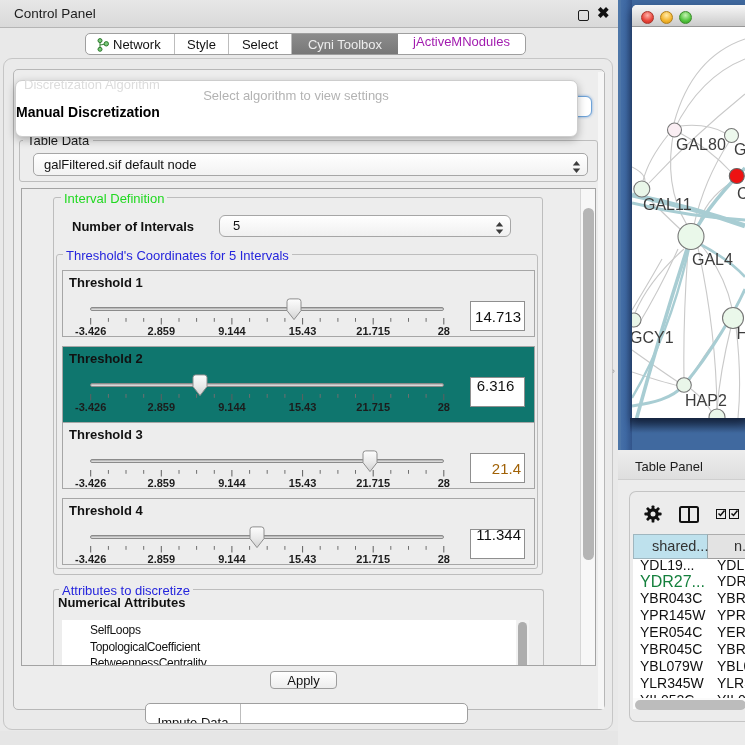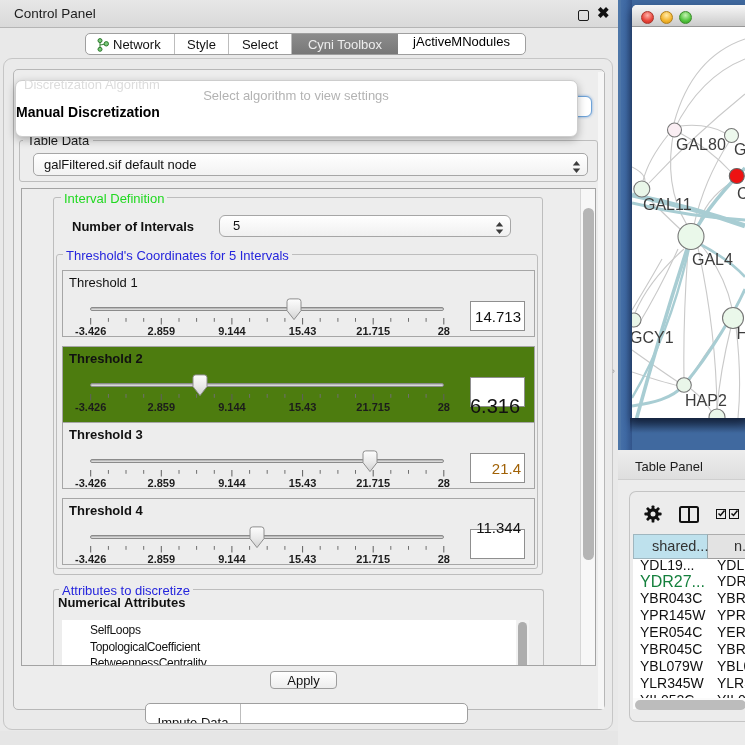--- a/index.html
+++ b/index.html
@@ -22,21 +22,21 @@
      <path d="M3,2.8 L3,11.2 M3,7 L9,5.8" stroke="#4e8f4e" stroke-width="1.2" fill="none"></path>
      <circle cx="3" cy="2.6" r="2" fill="#7cc87c" stroke="#2d7a2d" stroke-width="1"></circle>
      <circle cx="9.3" cy="5.8" r="2.2" fill="#7cc87c" stroke="#2d7a2d" stroke-width="1"></circle>
      <circle cx="3" cy="11.3" r="2" fill="#7cc87c" stroke="#2d7a2d" stroke-width="1"></circle>
    </svg>
    <div style="position:absolute;left:27px;top:3.5px;font-size:13px;color:#111">Network</div>
  </div>
  <div style="width:54px;position:relative;border-right:1px solid #bdbdbd;text-align:center;padding-top:3.5px;font-size:13px;color:#111">Style</div>
  <div style="width:63px;position:relative;border-right:1px solid #bdbdbd;text-align:center;padding-top:3.5px;font-size:13px;color:#111">Select</div>
  <div style="width:106px;background:linear-gradient(#8c8c8c,#787878);text-align:center;padding-top:3.5px;font-size:13px;color:#ededed">Cyni Toolbox</div>
- <div style="flex:1;text-align:center;padding-top:0;font-size:13px;color:#000000">jActiveMNodules</div>
+ <div style="flex:1;text-align:center;padding-top:0;font-size:13px;color:#a21caf">jActiveMNodules</div>
 </div>
 
 <div class="abs" style="left:19px;top:140px;width:579px;height:42px;border:1px solid #bdbdbd;border-radius:3px"></div>
 <div class="abs" style="left:23px;top:133px;background:#ededed;padding:0 4px;font-size:13px;color:#1a1a1a">Table Data</div>
 <div class="abs" style="left:33px;top:153px;width:555px;height:23px;background:linear-gradient(#ffffff,#f2f2f2);border:1px solid #a6a6a6;border-radius:5px"></div>
 <div class="abs" style="left:44px;top:156.5px;font-size:13px;color:#111">galFiltered.sif default node</div>
 <div class="abs" style="left:572px;top:158.5px"><svg width="9" height="12" viewBox="0 0 9 12">
         <path d="M4.5,0 L8.2,4.4 L0.8,4.4 Z" fill="#3c3c3c"></path>
         <path d="M4.5,12 L8.2,7.6 L0.8,7.6 Z" fill="#3c3c3c"></path>
       </svg></div>
@@ -50,21 +50,21 @@
   <div class="abs" style="left:197px;top:26px;width:292px;height:22px;background:linear-gradient(#ffffff,#f0f0f0);border:1px solid #a6a6a6;border-radius:6px"></div>
   <div class="abs" style="left:211px;top:29px;font-size:13px;color:#111">5</div>
   <div class="abs" style="left:473px;top:31px"><svg width="9" height="12" viewBox="0 0 9 12">
           <path d="M4.5,0 L8.2,4.4 L0.8,4.4 Z" fill="#3c3c3c"></path>
           <path d="M4.5,12 L8.2,7.6 L0.8,7.6 Z" fill="#3c3c3c"></path>
         </svg></div>
 
   <div class="abs" style="left:34px;top:65px;width:482px;height:315px;border:1px solid #bdbdbd;border-radius:3px"></div>
   <div class="abs" style="left:41px;top:58.5px;background:#ededed;padding:0 3px;font-size:13px;color:#2525dd">Threshold's Coordinates for 5 Intervals</div>
   <div style="position:absolute;left:40px;top:81px;width:473px;height:67px;border:1px solid #a6a6a6;background:#ededed">
-<div style="position:absolute;left:6px;top:4px;font-size:13px;font-weight:normal;color:#111">Threshold 1</div>
+<div style="position:absolute;left:6px;top:4px;font-size:13px;font-weight:bold;color:#111">Threshold 1</div>
 <div style="position:absolute;left:27px;top:36px;width:354px;height:4px;border:1px solid #8b8b8b;border-radius:3px;background:linear-gradient(#a9a9a9,#cfcfcf 55%,#e6e6e6)"></div>
 <svg style="position:absolute;left:0;top:47px;width:420px;height:8px;overflow:visible" viewBox="0 0 420 8">
           <line x1="27.7" y1="0" x2="27.7" y2="6.5" stroke="#5f5f5f" stroke-width="1"></line>
           <line x1="45.4" y1="0" x2="45.4" y2="3.8" stroke="#6f6f6f" stroke-width="1"></line>
           <line x1="63.0" y1="0" x2="63.0" y2="3.8" stroke="#6f6f6f" stroke-width="1"></line>
           <line x1="80.7" y1="0" x2="80.7" y2="3.8" stroke="#6f6f6f" stroke-width="1"></line>
           <line x1="98.3" y1="0" x2="98.3" y2="6.5" stroke="#5f5f5f" stroke-width="1"></line>
           <line x1="116.0" y1="0" x2="116.0" y2="3.8" stroke="#6f6f6f" stroke-width="1"></line>
           <line x1="133.6" y1="0" x2="133.6" y2="3.8" stroke="#6f6f6f" stroke-width="1"></line>
           <line x1="151.3" y1="0" x2="151.3" y2="3.8" stroke="#6f6f6f" stroke-width="1"></line>
@@ -94,21 +94,21 @@
               <stop offset="0" stop-color="#fdfdfd"></stop>
               <stop offset="0.55" stop-color="#e9e9e9"></stop>
               <stop offset="1" stop-color="#d2d2d2"></stop>
             </linearGradient>
           </defs>
           <path d="M1,3.6 Q1,0.9 3.7,0.9 L12.3,0.9 Q15,0.9 15,3.6 L15,12.6 L8,21.6 L1,12.6 Z" fill="url(#thg1)" stroke="#8e8e8e" stroke-width="1"></path>
         </svg>
 <div style="position:absolute;left:407px;top:30px;width:55px;height:30px;background:#fff;border:1px solid #8f8f8f"></div>
 <div style="position:absolute;left:407px;top:36.5px;width:51px;text-align:right;font-size:15px;color:#111">14.713</div>
 </div>
-  <div style="position:absolute;left:40px;top:157px;width:473px;height:80px;border:1px solid #a6a6a6;background:#4d7c0f">
+  <div style="position:absolute;left:40px;top:157px;width:473px;height:80px;border:1px solid #a6a6a6;background:#0f766e">
 <div style="position:absolute;left:6px;top:4px;font-size:13px;font-weight:bold;color:#111">Threshold 2</div>
 <div style="position:absolute;left:27px;top:36px;width:354px;height:4px;border:1px solid #8b8b8b;border-radius:3px;background:linear-gradient(#a9a9a9,#cfcfcf 55%,#e6e6e6)"></div>
 <svg style="position:absolute;left:0;top:47px;width:420px;height:8px;overflow:visible" viewBox="0 0 420 8">
           <line x1="27.7" y1="0" x2="27.7" y2="6.5" stroke="#5f5f5f" stroke-width="1"></line>
           <line x1="45.4" y1="0" x2="45.4" y2="3.8" stroke="#6f6f6f" stroke-width="1"></line>
           <line x1="63.0" y1="0" x2="63.0" y2="3.8" stroke="#6f6f6f" stroke-width="1"></line>
           <line x1="80.7" y1="0" x2="80.7" y2="3.8" stroke="#6f6f6f" stroke-width="1"></line>
           <line x1="98.3" y1="0" x2="98.3" y2="6.5" stroke="#5f5f5f" stroke-width="1"></line>
           <line x1="116.0" y1="0" x2="116.0" y2="3.8" stroke="#6f6f6f" stroke-width="1"></line>
           <line x1="133.6" y1="0" x2="133.6" y2="3.8" stroke="#6f6f6f" stroke-width="1"></line>
@@ -137,21 +137,21 @@
           <defs>
             <linearGradient id="thg2" x1="0" y1="0" x2="0" y2="1">
               <stop offset="0" stop-color="#fdfdfd"></stop>
               <stop offset="0.55" stop-color="#e9e9e9"></stop>
               <stop offset="1" stop-color="#d2d2d2"></stop>
             </linearGradient>
           </defs>
           <path d="M1,3.6 Q1,0.9 3.7,0.9 L12.3,0.9 Q15,0.9 15,3.6 L15,12.6 L8,21.6 L1,12.6 Z" fill="url(#thg2)" stroke="#8e8e8e" stroke-width="1"></path>
         </svg>
 <div style="position:absolute;left:407px;top:30px;width:55px;height:30px;background:#fff;border:1px solid #8f8f8f"></div>
-<div style="position:absolute;left:407px;top:48px;width:51px;text-align:left;font-size:20px;color:#111">6.316</div>
+<div style="position:absolute;left:407px;top:30px;width:51px;text-align:center;font-size:15px;color:#111">6.316</div>
 </div>
   <div style="position:absolute;left:40px;top:233px;width:473px;height:67px;border:1px solid #a6a6a6;background:#ededed">
 <div style="position:absolute;left:6px;top:4px;font-size:13px;font-weight:bold;color:#111">Threshold 3</div>
 <div style="position:absolute;left:27px;top:36px;width:354px;height:4px;border:1px solid #8b8b8b;border-radius:3px;background:linear-gradient(#a9a9a9,#cfcfcf 55%,#e6e6e6)"></div>
 <svg style="position:absolute;left:0;top:47px;width:420px;height:8px;overflow:visible" viewBox="0 0 420 8">
           <line x1="27.7" y1="0" x2="27.7" y2="6.5" stroke="#5f5f5f" stroke-width="1"></line>
           <line x1="45.4" y1="0" x2="45.4" y2="3.8" stroke="#6f6f6f" stroke-width="1"></line>
           <line x1="63.0" y1="0" x2="63.0" y2="3.8" stroke="#6f6f6f" stroke-width="1"></line>
           <line x1="80.7" y1="0" x2="80.7" y2="3.8" stroke="#6f6f6f" stroke-width="1"></line>
           <line x1="98.3" y1="0" x2="98.3" y2="6.5" stroke="#5f5f5f" stroke-width="1"></line>
@@ -227,21 +227,21 @@
           <defs>
             <linearGradient id="thg4" x1="0" y1="0" x2="0" y2="1">
               <stop offset="0" stop-color="#fdfdfd"></stop>
               <stop offset="0.55" stop-color="#e9e9e9"></stop>
               <stop offset="1" stop-color="#d2d2d2"></stop>
             </linearGradient>
           </defs>
           <path d="M1,3.6 Q1,0.9 3.7,0.9 L12.3,0.9 Q15,0.9 15,3.6 L15,12.6 L8,21.6 L1,12.6 Z" fill="url(#thg4)" stroke="#8e8e8e" stroke-width="1"></path>
         </svg>
 <div style="position:absolute;left:407px;top:30px;width:55px;height:30px;background:#fff;border:1px solid #8f8f8f"></div>
-<div style="position:absolute;left:407px;top:20px;width:51px;text-align:right;font-size:15px;color:#111">11.344</div>
+<div style="position:absolute;left:407px;top:27px;width:51px;text-align:right;font-size:15px;color:#111">11.344</div>
 </div>
 
   <div class="abs" style="left:31px;top:400px;width:491px;height:90px;border:1px solid #bdbdbd;border-radius:3px;border-bottom:none"></div>
   <div class="abs" style="left:37px;top:393.5px;background:#ededed;padding:0 3px;font-size:13px;color:#2525dd">Attributes to discretize</div>
   <div class="abs" style="left:36px;top:406px;font-size:13px;font-weight:bold;color:#111">Numerical Attributes</div>
   <div class="abs" style="left:40px;top:431px;width:454px;height:60px;background:#fff"></div>
   <div class="abs" style="left:68px;top:434px;font-size:12px;letter-spacing:-0.3px;color:#111">SelfLoops</div>
   <div class="abs" style="left:68px;top:450.5px;font-size:12px;letter-spacing:-0.3px;color:#111">TopologicalCoefficient</div>
   <div class="abs" style="left:68px;top:467px;font-size:12px;letter-spacing:-0.3px;color:#111">BetweennessCentrality</div>
   <div class="abs" style="left:494px;top:431px;width:13px;height:60px;background:#f2f2f2"></div>

